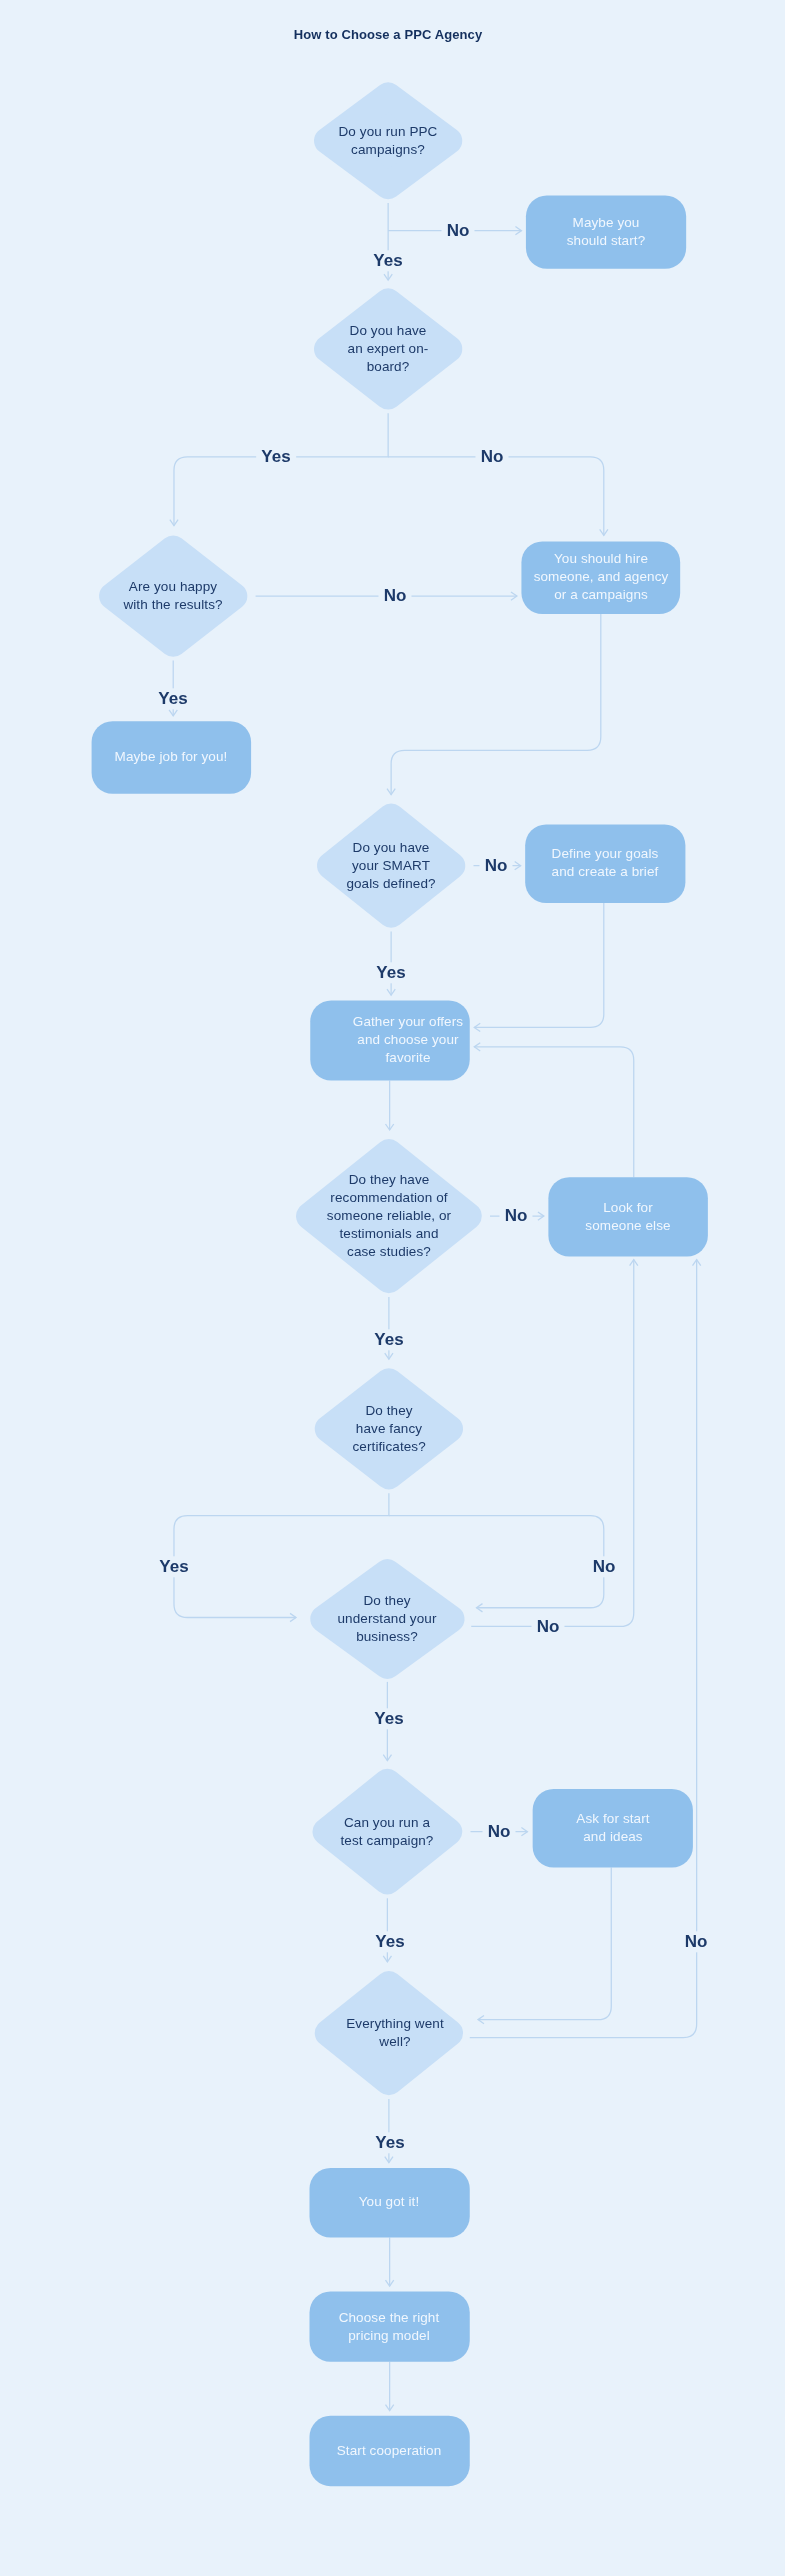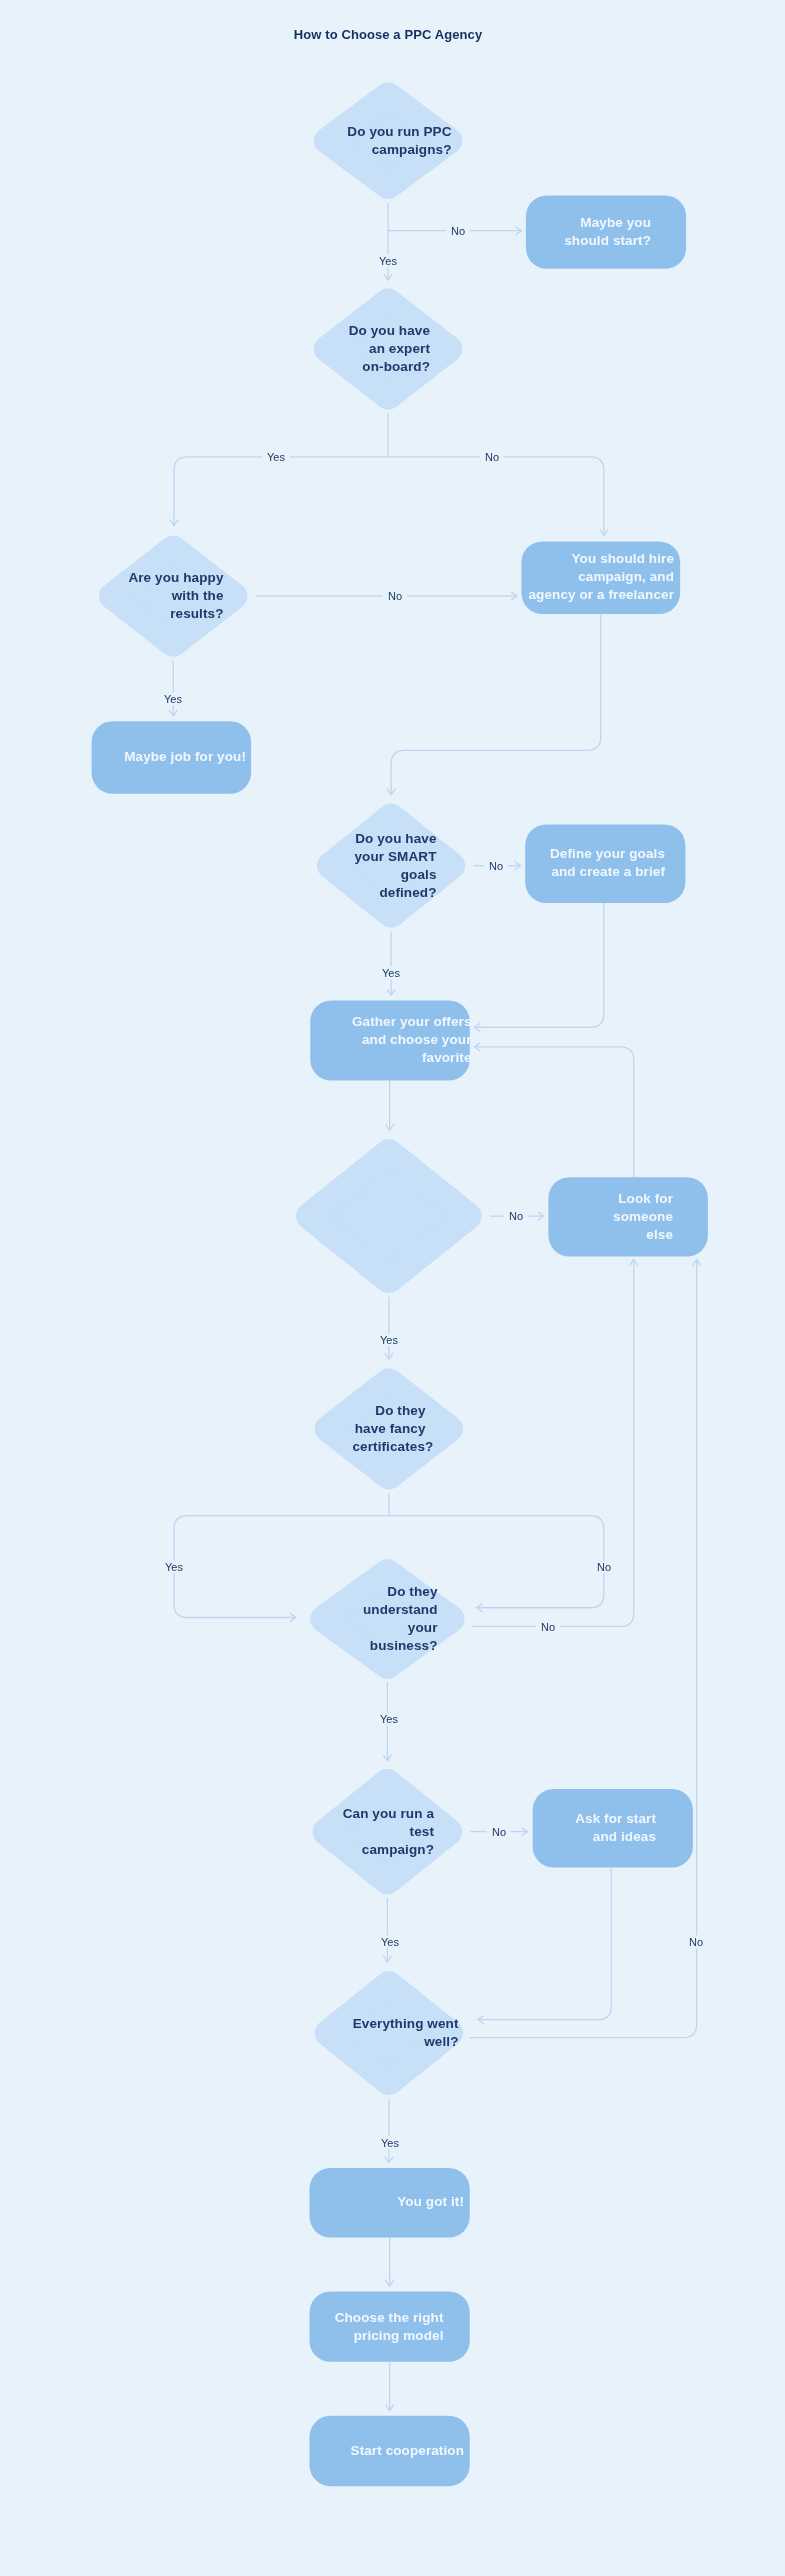--- a/index.html
+++ b/index.html
@@ -13,29 +13,29 @@
   html,body{margin:0;padding:0;background:var(--bg);}
   #canvas{
     position:relative;width:786px;height:2576px;background:var(--bg);
     font-family:"Liberation Sans","DejaVu Sans",sans-serif;overflow:hidden;
   }
   #wires{position:absolute;left:0;top:0;width:786px;height:2576px;}
   .edge{stroke:var(--line);stroke-width:1.7;fill:none;}
   .dm{fill:var(--diamond);stroke:var(--diamond);stroke-width:36;stroke-linejoin:round;}
   .bx{fill:var(--box);}
   .ntext{
-    position:absolute;transform:translate(-50%,-50%);text-align:right;
-    font-size:13.5px;line-height:1.34;letter-spacing:0.1px;font-weight:bold;
+    position:absolute;transform:translate(-50%,-50%);text-align:center;
+    font-size:13.5px;line-height:1.34;letter-spacing:0.1px;
   }
   .dk{color:var(--dark);}
   .lt{color:var(--light);}
   .elabel{
     position:absolute;transform:translate(-50%,-50%);
-    background:var(--bg);color:var(--dark);font-size:11px;
-    padding:0.7px 5.2px;white-space:nowrap;
+    background:var(--bg);color:var(--dark);font-size:17px;
+    padding:0.7px 5.2px;white-space:nowrap;font-weight:bold;
   }
   .title{
     position:absolute;transform:translate(-50%,-50%);
     color:#14305e;font-size:13px;font-weight:bold;white-space:nowrap;
     letter-spacing:0.1px;
   }
 </style>
 </head>
 <body>
 
@@ -101,25 +101,26 @@
       <rect class="bx" x="413" y="3226" width="214" height="94" rx="28"></rect>
     </g>
   </svg>
 
   <div class="title" style="left:388px;top:34px">How to Choose a PPC Agency</div>
 
   <div class="ntext dk" style="left:388px;top:141px;width:127px">Do you run PPC campaigns?</div>
   <div class="ntext lt" style="left:606px;top:232px;width:90px">Maybe you should start?</div>
   <div class="ntext dk" style="left:388px;top:349px;width:84px">Do you have an expert on-board?</div>
   <div class="ntext dk" style="left:173px;top:596px;width:101px">Are you happy with the results?</div>
-  <div class="ntext lt" style="left:601px;top:577px;width:146px">You should hire campaign, and agency or a freelancer</div>
+  <div class="ntext lt" style="left:601px;top:577px;width:146px">You should hire someone, and agency or a campaigns</div>
   <div class="ntext lt" style="left:171px;top:757px;width:150px">Maybe job for you!</div>
   <div class="ntext dk" style="left:391px;top:866px;width:91px">Do you have your SMART goals defined?</div>
   <div class="ntext lt" style="left:605px;top:863px;width:120px">Define your goals and create a brief</div>
   <div class="ntext lt" style="left:408px;top:1040px;width:127px">Gather your offers and choose your favorite</div>
+  <div class="ntext dk" style="left:389px;top:1216px;width:131px">Do they have recommendation of someone reliable, or testimonials and case studies?</div>
   <div class="ntext lt" style="left:628px;top:1217px;width:90px">Look for someone else</div>
   <div class="ntext dk" style="left:389px;top:1429px;width:73px">Do they have fancy certificates?</div>
   <div class="ntext dk" style="left:387px;top:1619px;width:101px">Do they understand your business?</div>
   <div class="ntext dk" style="left:387px;top:1832px;width:94px">Can you run a test campaign?</div>
   <div class="ntext lt" style="left:613px;top:1828px;width:86px">Ask for start and ideas</div>
   <div class="ntext dk" style="left:395px;top:2033px;width:127px">Everything went well?</div>
   <div class="ntext lt" style="left:389px;top:2202px;width:150px">You got it!</div>
   <div class="ntext lt" style="left:389px;top:2327px;width:109px">Choose the right pricing model</div>
   <div class="ntext lt" style="left:389px;top:2451px;width:150px">Start cooperation</div>
 

